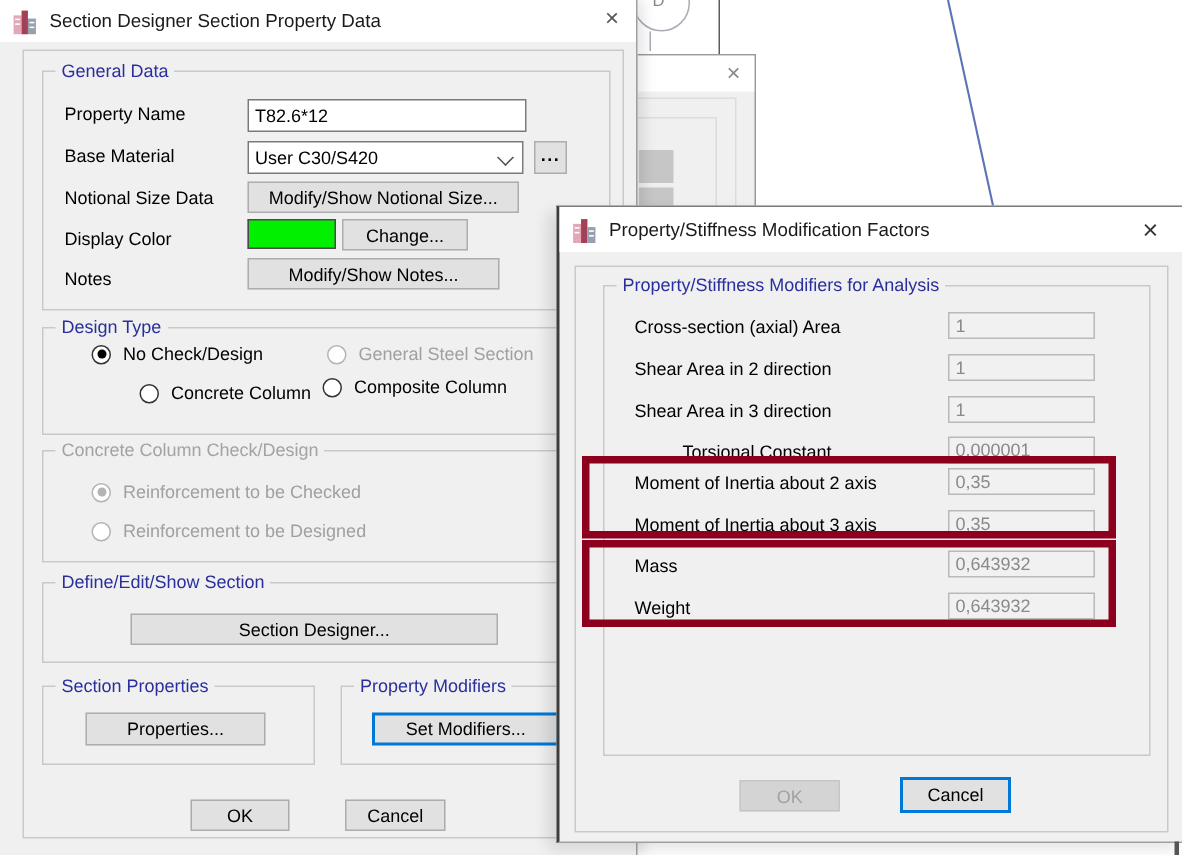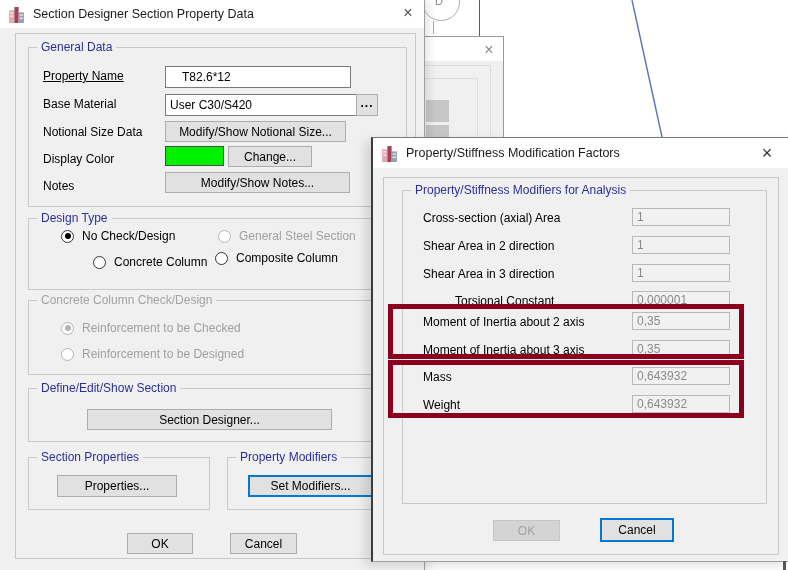--- a/index.html
+++ b/index.html
@@ -14,21 +14,21 @@
              color:#555;font-size:16px;line-height:16px;cursor:default;}
   .app-icon{width:17px;height:17px;flex:0 0 auto;}
   
   .panel{position:absolute;border:1px solid #c9c9c9;}
   .group{position:absolute;border:1px solid #c9c9c9;}
   .glabel{position:absolute;top:-8px;left:8px;background:#f0f0f0;padding:0 4px;color:#2a2f9d;font-size:12px;white-space:nowrap;}
   .glabel.dis{color:#a3a3a3;}
   .flabel{position:absolute;color:#000;white-space:nowrap;}
   
   .textbox{position:absolute;background:#fff;border:1px solid #7a7a7a;display:flex;align-items:center;
-           padding:0 16px;box-sizing:border-box;}
+           padding:0 4px;box-sizing:border-box;}
   .combo{position:absolute;background:#fff;border:1px solid #7a7a7a;display:flex;align-items:center;
          padding:0 4px;box-sizing:border-box;}
   .chev{position:absolute;right:7px;top:6px;width:7px;height:7px;border-right:1.6px solid #505050;
         border-bottom:1.6px solid #505050;transform:rotate(45deg);}
   .btn{position:absolute;background:#e1e1e1;border:1px solid #adadad;box-sizing:border-box;
        display:flex;align-items:center;justify-content:center;font-size:12px;color:#000;white-space:nowrap;}
   .btn.focus{border-width:2px;}
   .btn.disabled{background:#d4d4d4;border-color:#c6c6c6;color:#a2a2a2;}
   .field{position:absolute;background:#f1f1f1;border:1px solid #b9b9b9;box-sizing:border-box;
          display:flex;align-items:center;padding:0 4px;color:#8a8a8a;}
@@ -85,43 +85,43 @@
       </svg>
       <span class="title-text">Section Designer Section Property Data</span>
     </div>
     <div class="close-btn" style="left:399px;top:4px;">×</div>
 
     <div class="panel" style="left:15px;top:33px;width:399px;height:524px;"></div>
 
     <div class="group" style="left:28px;top:47px;width:377px;height:158px;">
       <span class="glabel">General Data</span>
     </div>
-    <span class="flabel" style="left:43px;top:69px;text-decoration:underline;">Property Name</span>
+    <span class="flabel" style="left:43px;top:69px;">Property Name</span>
     <div class="textbox" style="left:165px;top:66px;width:186px;height:22px;">
       <span>T82.6*12</span>
     </div>
     <span class="flabel" style="left:43px;top:97px;">Base Material</span>
-    <div class="combo" style="left:165px;top:94px;width:211px;height:22px;">
+    <div class="combo" style="left:165px;top:94px;width:184px;height:22px;">
       <span>User C30/S420</span>
       <span class="chev"></span>
     </div>
     <div class="btn" style="left:356px;top:94px;width:22px;height:22px;">
       <span style="letter-spacing:1px;font-weight:bold;margin-top:-4px;">...</span>
     </div>
     <span class="flabel" style="left:43px;top:125px;">Notional Size Data</span>
     <div class="btn" style="left:165px;top:121px;width:181px;height:21px;">
       <span>Modify/Show Notional Size...</span>
     </div>
     <span class="flabel" style="left:43px;top:152px;">Display Color</span>
     <div class="swatch" style="left: 165px; top: 146px; width: 59px; height: 20px; background: rgb(0, 240, 0);"></div>
     <div class="btn" style="left:228px;top:146px;width:84px;height:21px;">
       <span>Change...</span>
     </div>
     <span class="flabel" style="left:43px;top:179px;">Notes</span>
-    <div class="btn" style="left:165px;top:172px;width:185px;height:21px;">
+    <div class="btn" style="left:165px;top:172px;width:168px;height:21px;">
       <span>Modify/Show Notes...</span>
     </div>
 
     <div class="group" style="left:28px;top:218px;width:377px;height:70px;">
       <span class="glabel">Design Type</span>
     </div>
     <div class="radio-row sel" style="left:61px;top:229px;">
       <span class="radio"></span>
       <span class="rlabel">No Check/Design</span>
     </div>

